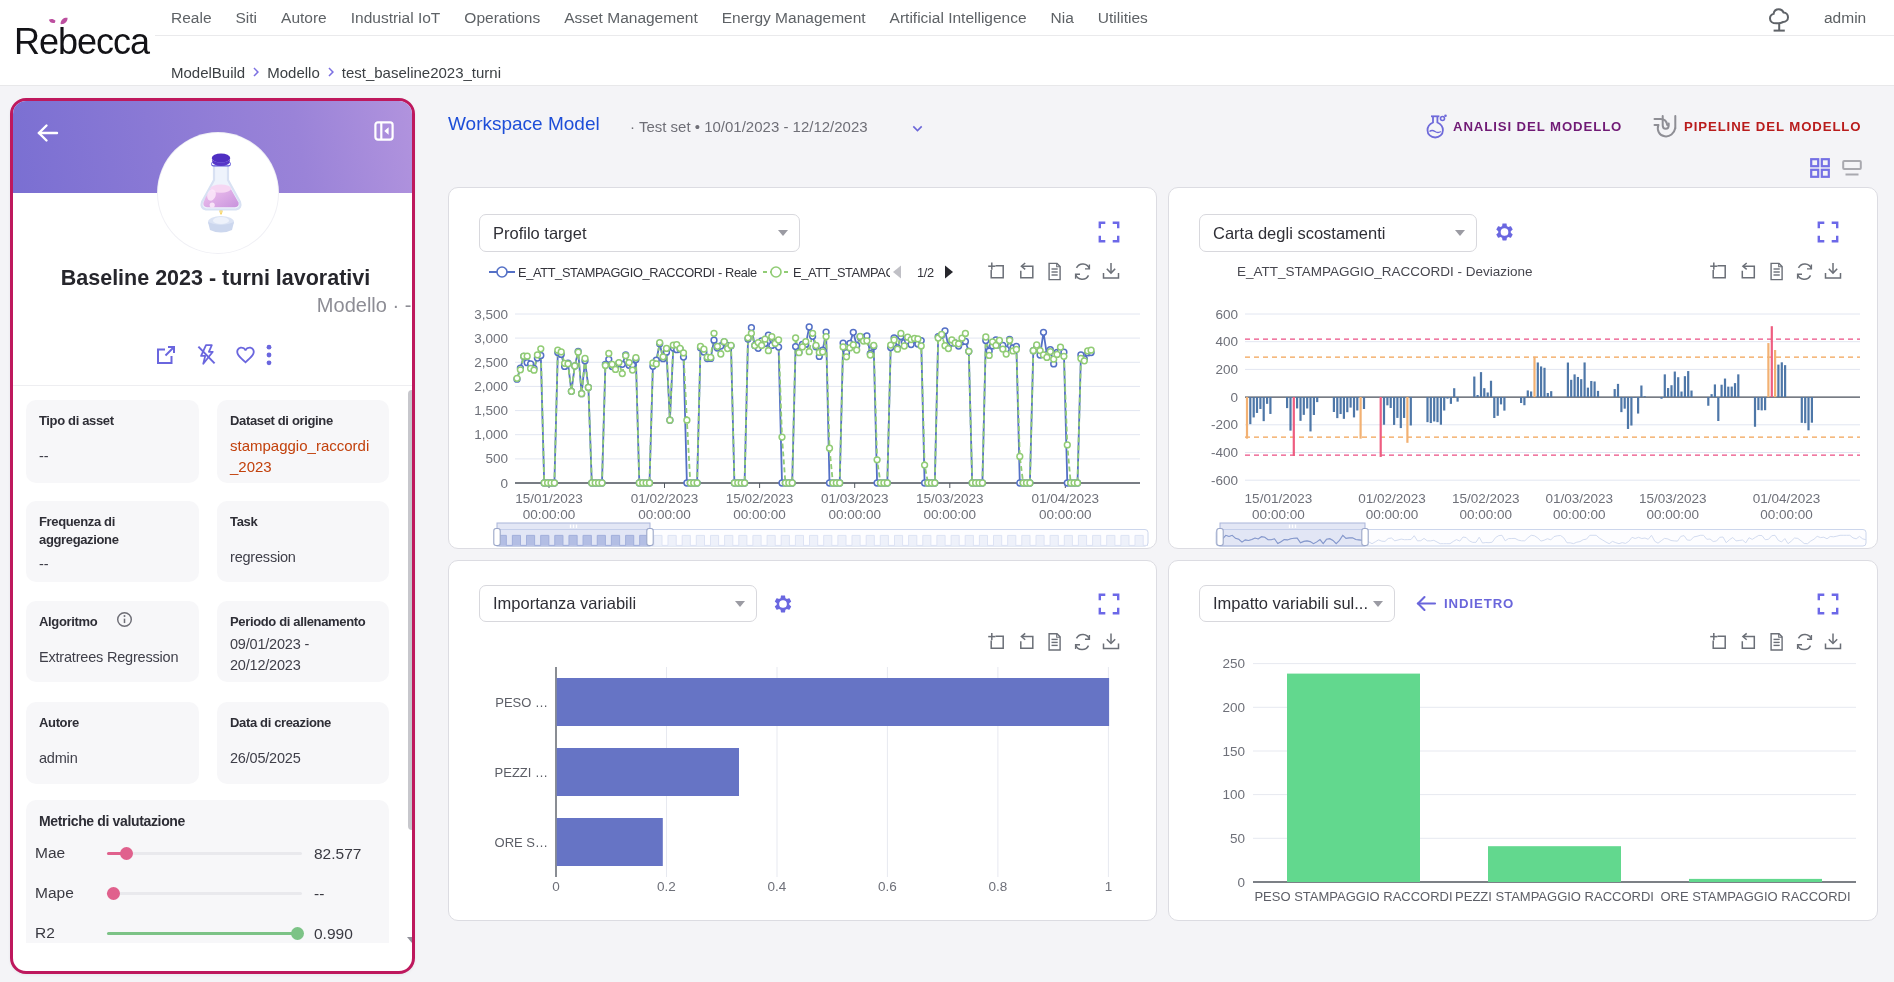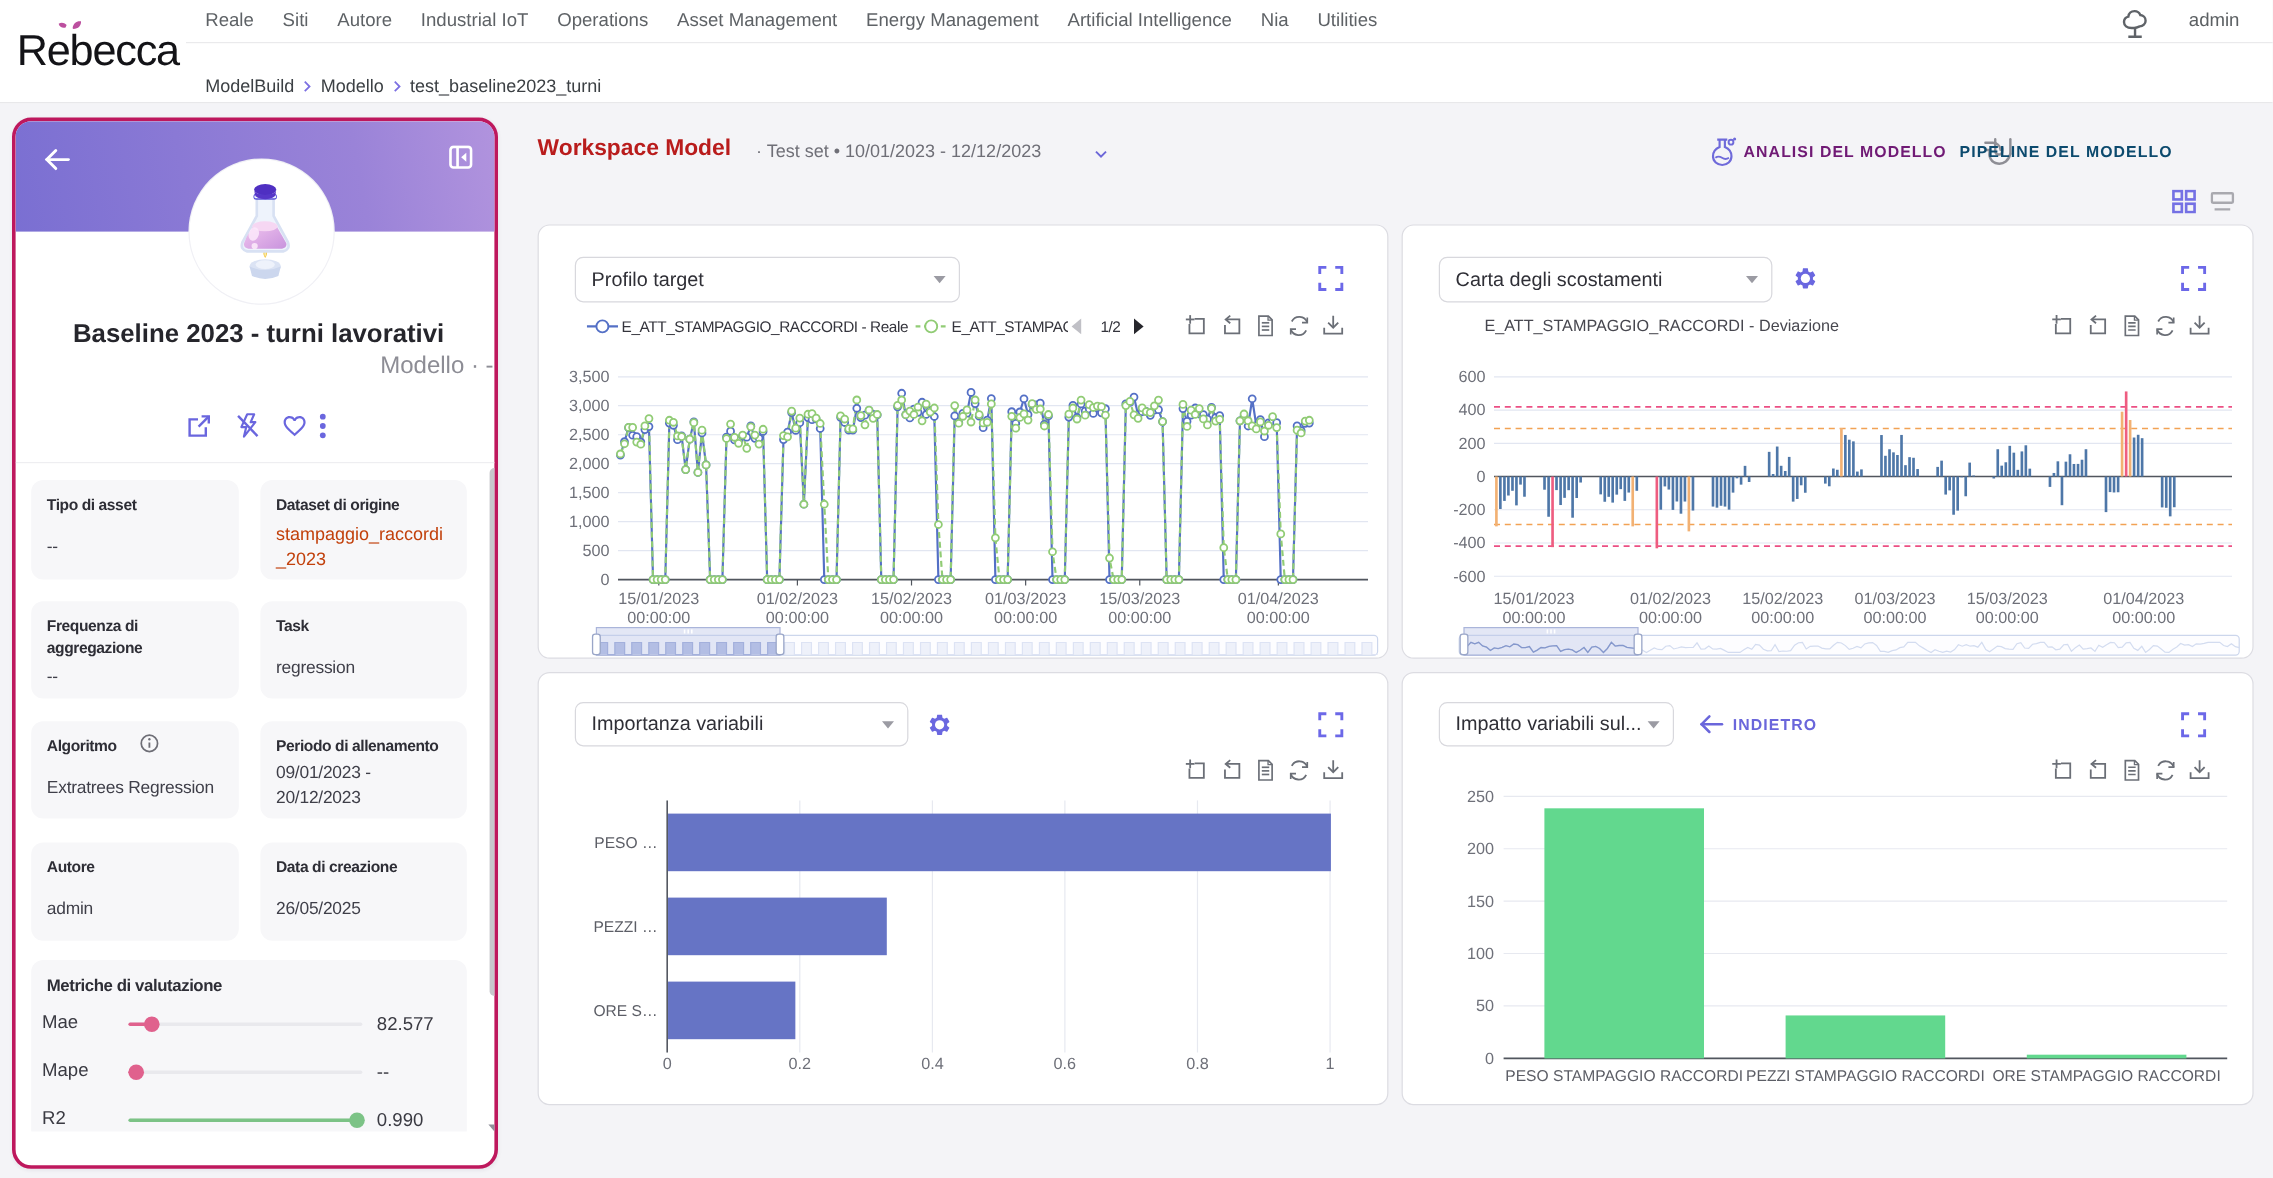--- a/index.html
+++ b/index.html
@@ -18,21 +18,21 @@
 .csub{position:absolute;left:0;top:193px;width:405px;text-align:right;font-size:20px;color:#8d8d95}
 .cdivider{position:absolute;left:0;top:284px;width:405px;height:1px;background:#eeeef1}
 .ibox{position:absolute;background:#f7f7f9;border-radius:10px;padding:12px 13px}
 .ibox .lab{font-size:13px;font-weight:bold;color:#2e2e36;line-height:18px;letter-spacing:-0.35px}
 .ibox .val{font-size:14.5px;color:#3f3f49;line-height:21px;margin-top:11px;letter-spacing:-0.2px}
 .ibox .val.link{color:#c2410c;font-size:15px;letter-spacing:0}
 .mrow{position:absolute;left:0;width:100%;height:20px}
 .mlab{position:absolute;left:22px;top:0;font-size:15.5px;color:#3a3a42}
 .mval{position:absolute;left:301px;top:1px;font-size:15.5px;color:#3a3a42}
 .mtrack{position:absolute;left:94px;top:8px;width:195px;height:3px;border-radius:2px;background:#e9e9ed}
-.mainhead{position:absolute;left:448px;top:113px;font-size:19px;font-weight:bold;color:#b91c1c}
+.mainhead{position:absolute;left:448px;top:113px;font-size:19px;font-weight:normal;color:#1d4ed8}
 .mainsub{position:absolute;left:630px;top:118px;font-size:15px;color:#6f6f77}
 .alink{position:absolute;top:119px;font-size:13.2px;font-weight:bold;letter-spacing:0.9px}
 .panel{position:absolute;background:#fff;border:1px solid #dcdce2;border-radius:10px}
 .sel{position:absolute;height:38px;background:#fff;border:1px solid #d8d8dd;border-radius:7px;font-size:16.5px;color:#2f2f36;display:flex;align-items:center;padding:0 26px 0 13px;white-space:nowrap;overflow:hidden}
 .sel .chev{position:absolute;right:11px;top:15px;width:0;height:0;border-left:5.5px solid transparent;border-right:5.5px solid transparent;border-top:6px solid #9b9ba3}
 .ax{font-size:13.5px;fill:#6e7079;font-family:"Liberation Sans",sans-serif}
 .ax2{font-size:13px;fill:#5c5e66;font-family:"Liberation Sans",sans-serif}
 .leg{font-size:12.8px;color:#34343c;white-space:nowrap;overflow:hidden;letter-spacing:-0.35px}
 .ctit{font-size:13.5px;color:#47474f}
 </style></head><body>
@@ -221,21 +221,21 @@
     <div class="alink" style="left:1453px;color:#701a75">ANALISI DEL MODELLO</div>
     <svg class="abs" style="left:1653px;top:113px" width="25" height="27" viewBox="0 0 25 27">
       <g stroke="#8e8e95" stroke-width="2" fill="none" stroke-linecap="round">
         <path d="M1.5,6 L7.5,6 C11.3,6 13.8,8.6 14.2,12"></path>
         <path d="M1.5,12 L5.3,12"></path>
         <path d="M5.3,12 C3.6,17.5 6.4,22.6 11.7,23.3 C16.8,24 21.2,20.6 22.2,15.2"></path>
         <path d="M9.7,3 L9.7,12.2 C9.7,14.8 11.2,15.8 12.7,15.8 C14.2,15.8 15.7,14.7 15.7,12.2 L15.7,10.5"></path>
         <path d="M22.3,3 L22.3,15.2"></path>
       </g>
     </svg>
-    <div class="alink" style="left:1633px;color:#0c4a6e">PIPELINE DEL MODELLO</div>
+    <div class="alink" style="left:1684px;color:#b91c1c">PIPELINE DEL MODELLO</div>
     <svg class="abs" style="left:1810px;top:158px" width="20" height="20" viewBox="0 0 20 20">
       <g fill="none" stroke="#7470e4" stroke-width="2.2">
         <rect x="1.2" y="1.2" width="7" height="7"></rect>
         <rect x="11.8" y="1.2" width="7" height="7"></rect>
         <rect x="1.2" y="11.8" width="7" height="7"></rect>
         <rect x="11.8" y="11.8" width="7" height="7"></rect>
       </g>
     </svg>
     <svg class="abs" style="left:1842px;top:158px" width="20" height="20" viewBox="0 0 20 20">
       <g fill="none" stroke="#a9a9af" stroke-width="2">

